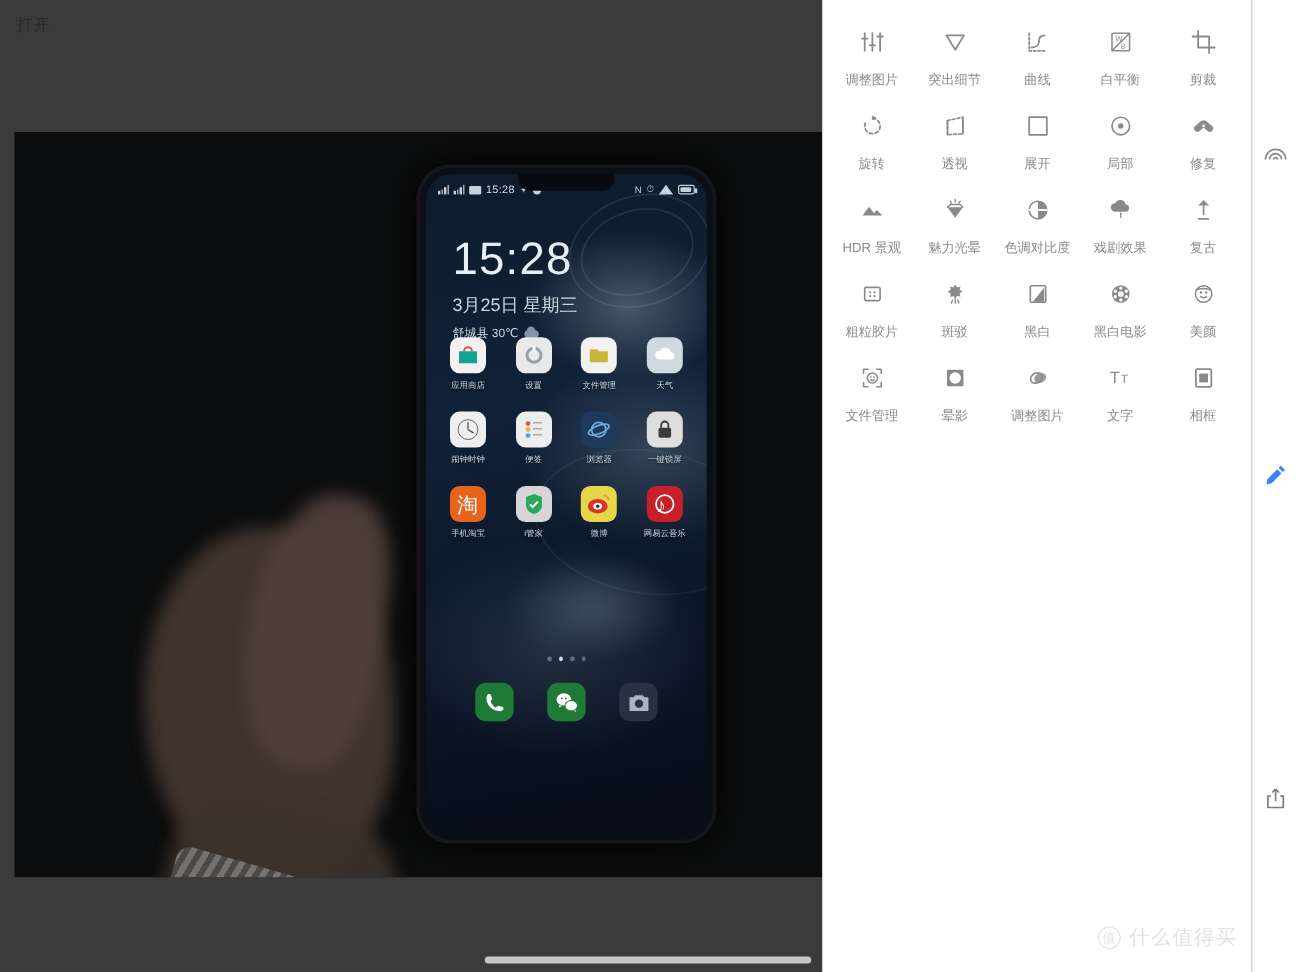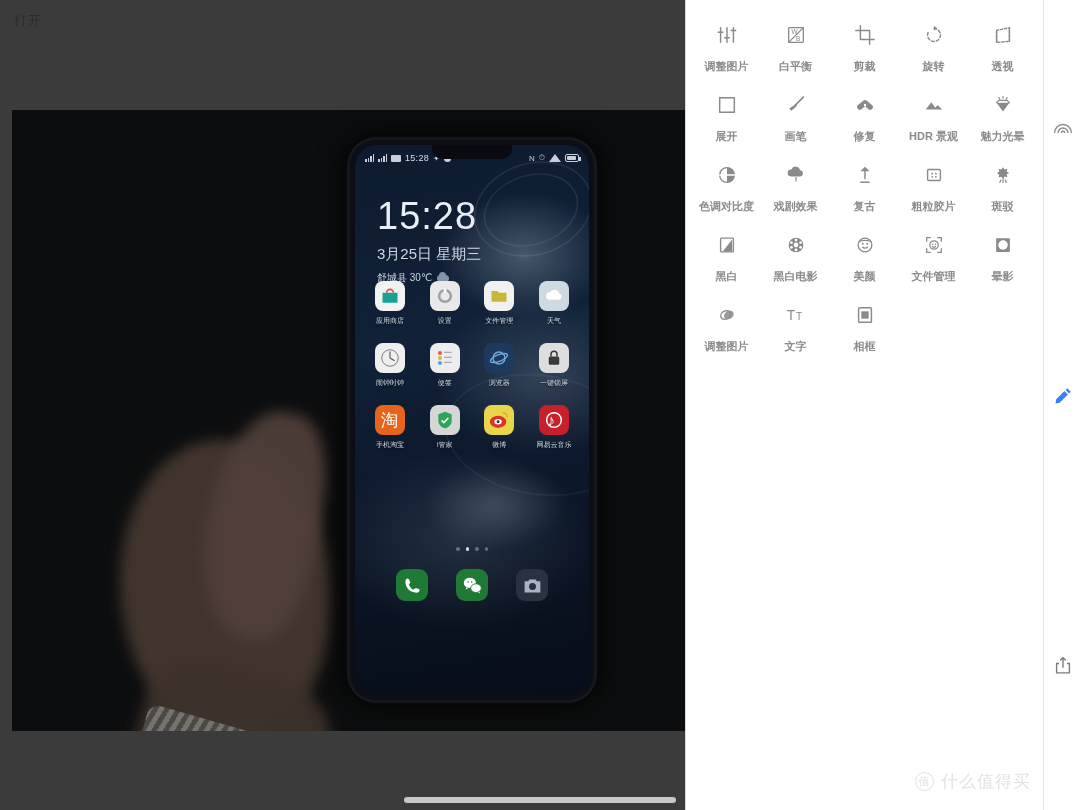--- a/index.html
+++ b/index.html
@@ -131,21 +131,21 @@
   
   #panel {
     position: absolute; left: 685px; top: 0; width: 358px; height: 810px;
     background:#fff; border-left:1px solid #d8d8d8;
   }
   #tools { padding: 10px 6px 0 6px; display:flex; flex-wrap:wrap; }
   .tool { width: 20%; height: 70px; display:flex; flex-direction:column;
           align-items:center; justify-content:flex-start; padding-top:10px; cursor:pointer; }
   .tool-ico { height:30px; display:flex; align-items:center; justify-content:center; color:#8a8a8a; }
   .tool-ico svg { display:block; }
-  .tool-label { margin-top:9px; font-size:11px; color:#8b8b8b; white-space:nowrap;font-weight:bold; }
+  .tool-label { margin-top:9px; font-size:11px; color:#8b8b8b; white-space:nowrap; }
 
   
   #strip {
     position:absolute; left:1043px; top:0; width:37px; height:810px;
     background:#fff; border-left:1px solid #e2e2e2;
   }
   .strip-btn { position:absolute; left:0; width:37px; height:37px;
                display:flex; align-items:center; justify-content:center; cursor:pointer; }
   #btn-looks { top:108px; color:#8a8a8a; }
   #btn-edit  { top:377px; color:#3b82f6; }
@@ -383,20 +383,37 @@
           <div class="tool-ico">
             <svg width="22" height="22" viewBox="0 0 24 24" fill="none" stroke="currentColor" stroke-width="1.6" stroke-linecap="round" stroke-linejoin="round">
               <path d="M5 4v16M12 4v16M19 4v16"></path>
               <path d="M2.5 9h5M9.5 15h5M16.5 7h5"></path>
             </svg>
           </div>
           <div class="tool-label">调整图片</div>
         </div>
         <div class="tool">
           <div class="tool-ico">
+            <svg width="22" height="22" viewBox="0 0 24 24" fill="none" stroke="currentColor" stroke-width="1.6" stroke-linecap="round" stroke-linejoin="round">
+              <path d="M4 6h16L12 19z"></path>
+            </svg>
+          </div>
+          <div class="tool-label">突出细节</div>
+        </div>
+        <div class="tool">
+          <div class="tool-ico">
+            <svg width="22" height="22" viewBox="0 0 24 24" fill="none" stroke="currentColor" stroke-width="1.6" stroke-linecap="round" stroke-linejoin="round">
+              <path d="M4 4v16h16" stroke-dasharray="2 2"></path>
+              <path d="M6 17c5 0 7-3 7-6s2-5 5-5"></path>
+            </svg>
+          </div>
+          <div class="tool-label">曲线</div>
+        </div>
+        <div class="tool">
+          <div class="tool-ico">
             <svg width="22" height="22" viewBox="0 0 24 24" fill="none" stroke="currentColor" stroke-width="1.4" stroke-linecap="round" stroke-linejoin="round">
               <rect x="4" y="4" width="16" height="16" rx="1"></rect>
               <path d="M4 20L20 4"></path>
               <text x="7" y="11" font-size="7" fill="currentColor" stroke="none">W</text>
               <text x="12" y="18" font-size="7" fill="currentColor" stroke="none">B</text>
             </svg>
           </div>
           <div class="tool-label">白平衡</div>
         </div>
         <div class="tool">
@@ -430,26 +447,26 @@
           <div class="tool-ico">
             <svg width="22" height="22" viewBox="0 0 24 24" fill="none" stroke="currentColor" stroke-width="1.6" stroke-linecap="round" stroke-linejoin="round">
               <path d="M4 9V4h5M20 15v5h-5"></path>
               <path d="M9 4h11v11M15 20H4V9"></path>
             </svg>
           </div>
           <div class="tool-label">展开</div>
         </div>
         <div class="tool">
           <div class="tool-ico">
-            <svg width="22" height="22" viewBox="0 0 24 24" fill="none" stroke="currentColor" stroke-width="1.8" stroke-linecap="round" stroke-linejoin="round">
-              <path d="M20 3.5l-9 9"></path>
-              <path d="M11.6 11.2l1.6 1.6-6.2 5.5-2.4-2.4z" fill="currentColor" stroke="none"></path>
-            </svg>
-          </div>
-          <div class="tool-label">画笔</div>
+            <svg width="22" height="22" viewBox="0 0 24 24" fill="none" stroke="currentColor" stroke-width="1.5" stroke-linecap="round" stroke-linejoin="round">
+              <circle cx="12" cy="12" r="8"></circle>
+              <circle cx="12" cy="12" r="2.4" fill="currentColor" stroke="none"></circle>
+            </svg>
+          </div>
+          <div class="tool-label">局部</div>
         </div>
         <div class="tool">
           <div class="tool-ico">
             <svg width="22" height="22" viewBox="0 0 24 24" fill="none" stroke="currentColor" stroke-width="1.5" stroke-linecap="round" stroke-linejoin="round">
               <rect x="2.5" y="9" width="12.5" height="6" rx="3" transform="rotate(-40 9 12)" fill="currentColor" stroke="none"></rect>
               <rect x="9" y="9" width="12.5" height="6" rx="3" transform="rotate(40 15 12)" fill="currentColor" stroke="none"></rect>
               <circle cx="12" cy="12" r="1.3" fill="#fff" stroke="none"></circle>
             </svg>
           </div>
           <div class="tool-label">修复</div>

